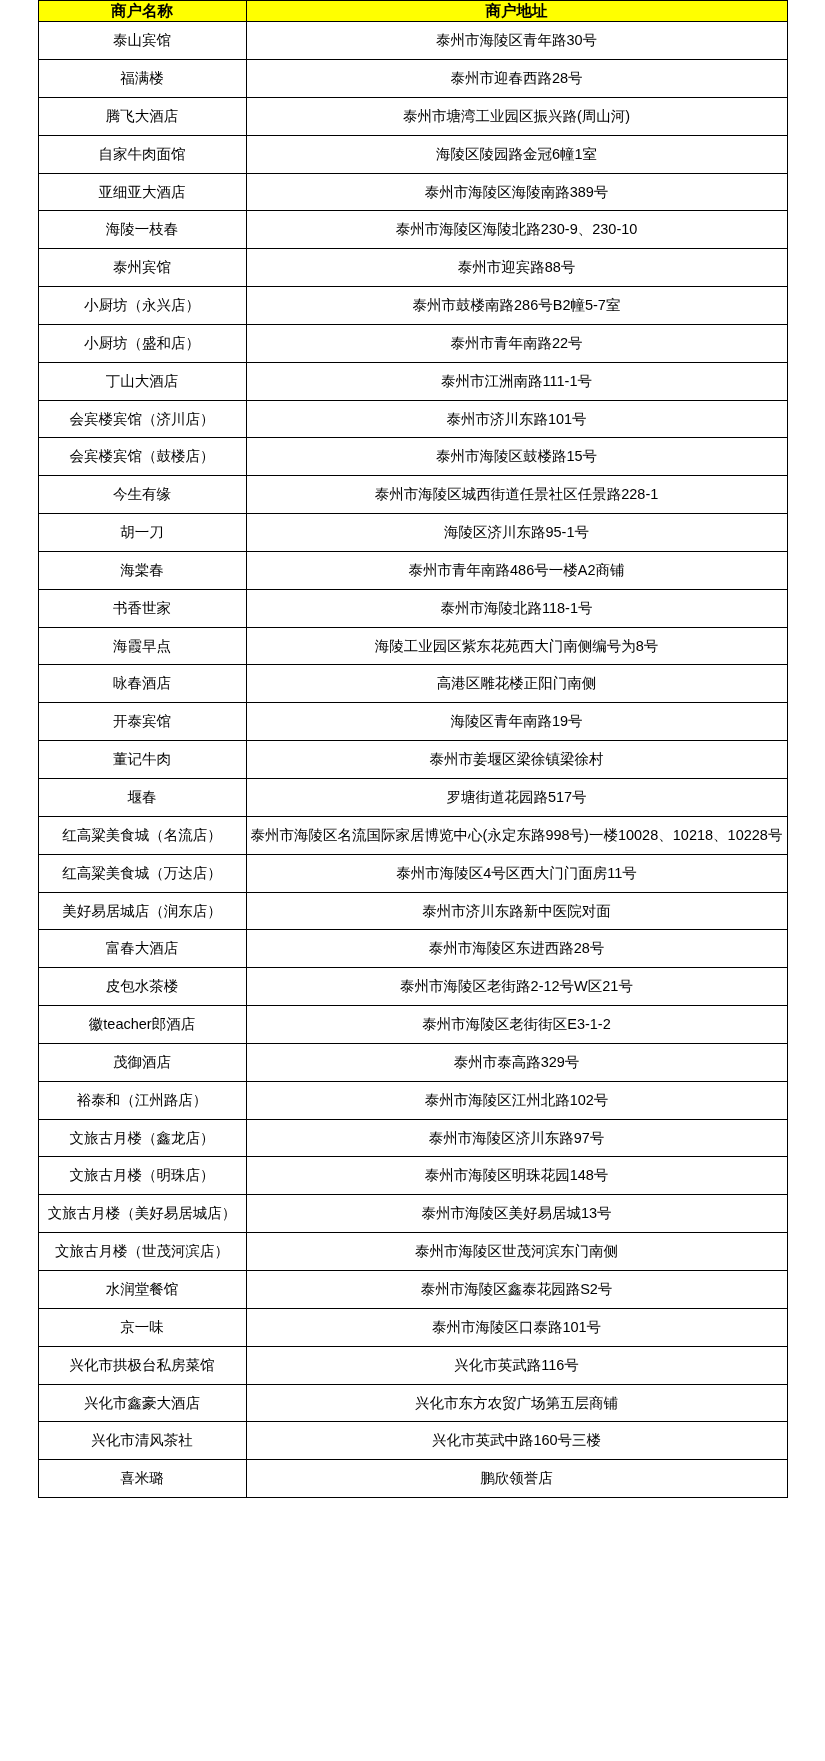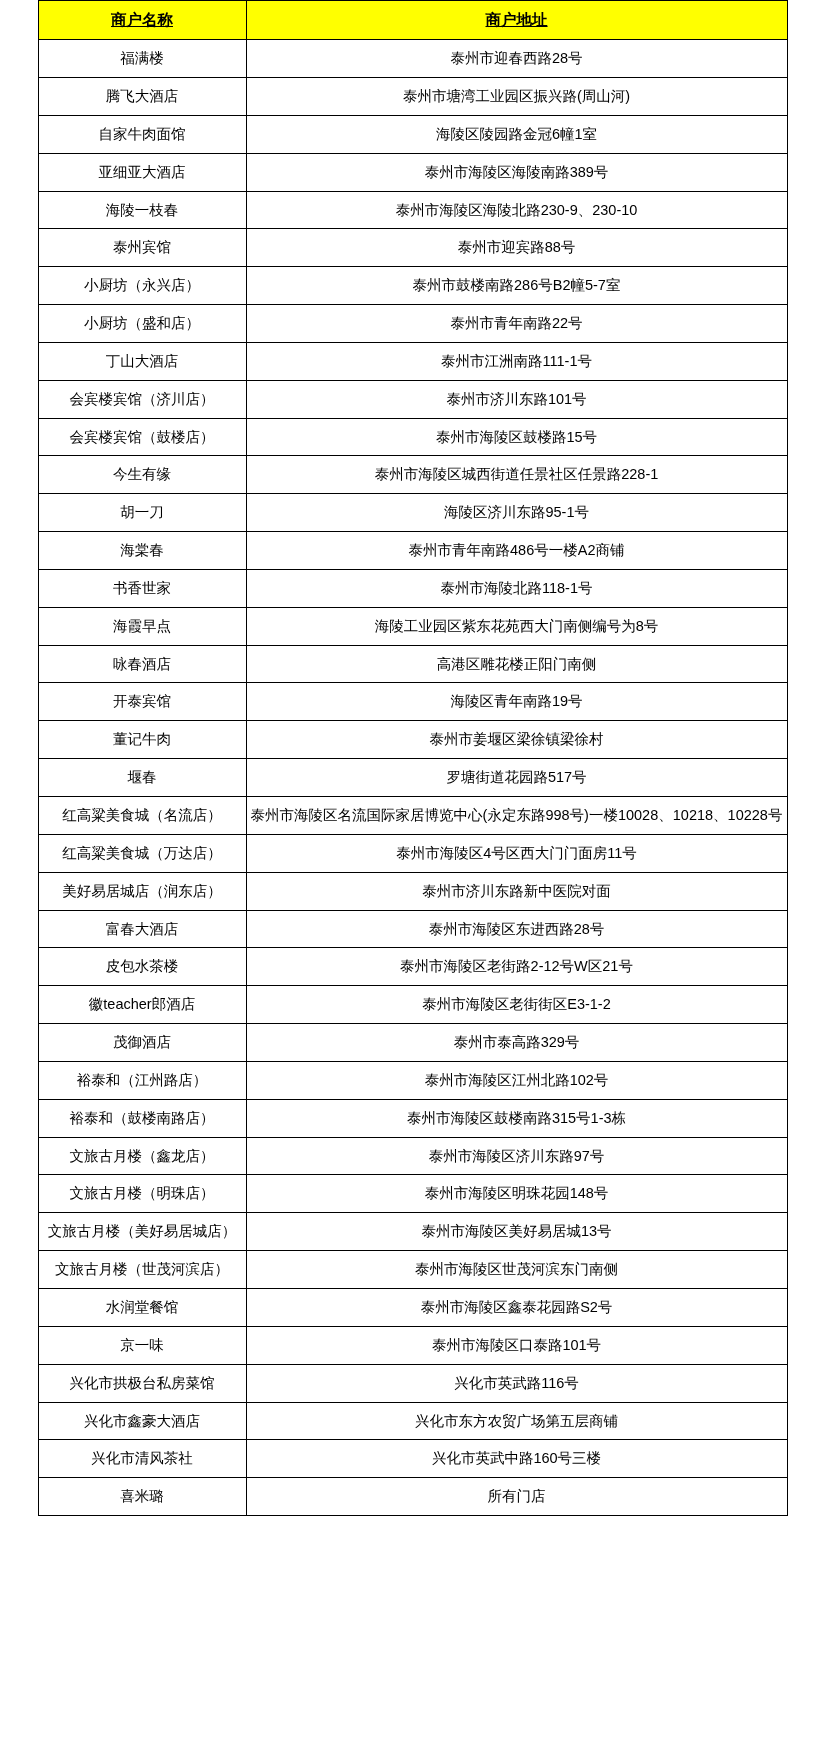--- a/index.html
+++ b/index.html
@@ -30,22 +30,21 @@
     font-size: 14.5px;
     color: #000000;
     line-height: 1.3;
     padding: 9px 4px;
     word-break: break-all;
   }
   table.merchant-table th {
     background: #ffff00;
     font-weight: bold;
     font-size: 15.5px;
-    padding: 9px 4px;
-    text-decoration: underline;
+    padding: 0 4px;
   }
   col.col-name { width: 208px; }
   col.col-addr { width: 541px; }
 </style>
 </head>
 <body>
 
 <div class="sheet">
   <table class="merchant-table">
     <colgroup>
@@ -53,20 +52,24 @@
       <col class="col-addr">
     </colgroup>
     <thead>
       <tr>
         <th>商户名称</th>
         <th>商户地址</th>
       </tr>
     </thead>
     <tbody id="table-body">
         <tr>
+          <td>泰山宾馆</td>
+          <td>泰州市海陵区青年路30号</td>
+        </tr>
+        <tr>
           <td>福满楼</td>
           <td>泰州市迎春西路28号</td>
         </tr>
         <tr>
           <td>腾飞大酒店</td>
           <td>泰州市塘湾工业园区振兴路(周山河)</td>
         </tr>
         <tr>
           <td>自家牛肉面馆</td>
           <td>海陵区陵园路金冠6幢1室</td>
@@ -165,24 +168,20 @@
         </tr>
         <tr>
           <td>茂御酒店</td>
           <td>泰州市泰高路329号</td>
         </tr>
         <tr>
           <td>裕泰和（江州路店）</td>
           <td>泰州市海陵区江州北路102号</td>
         </tr>
         <tr>
-          <td>裕泰和（鼓楼南路店）</td>
-          <td>泰州市海陵区鼓楼南路315号1-3栋</td>
-        </tr>
-        <tr>
           <td>文旅古月楼（鑫龙店）</td>
           <td>泰州市海陵区济川东路97号</td>
         </tr>
         <tr>
           <td>文旅古月楼（明珠店）</td>
           <td>泰州市海陵区明珠花园148号</td>
         </tr>
         <tr>
           <td>文旅古月楼（美好易居城店）</td>
           <td>泰州市海陵区美好易居城13号</td>
@@ -206,17 +205,17 @@
         <tr>
           <td>兴化市鑫豪大酒店</td>
           <td>兴化市东方农贸广场第五层商铺</td>
         </tr>
         <tr>
           <td>兴化市清风茶社</td>
           <td>兴化市英武中路160号三楼</td>
         </tr>
         <tr>
           <td>喜米璐</td>
-          <td>所有门店</td>
+          <td>鹏欣领誉店</td>
         </tr>
       </tbody>
   </table>
 </div>
 
 </body></html>

